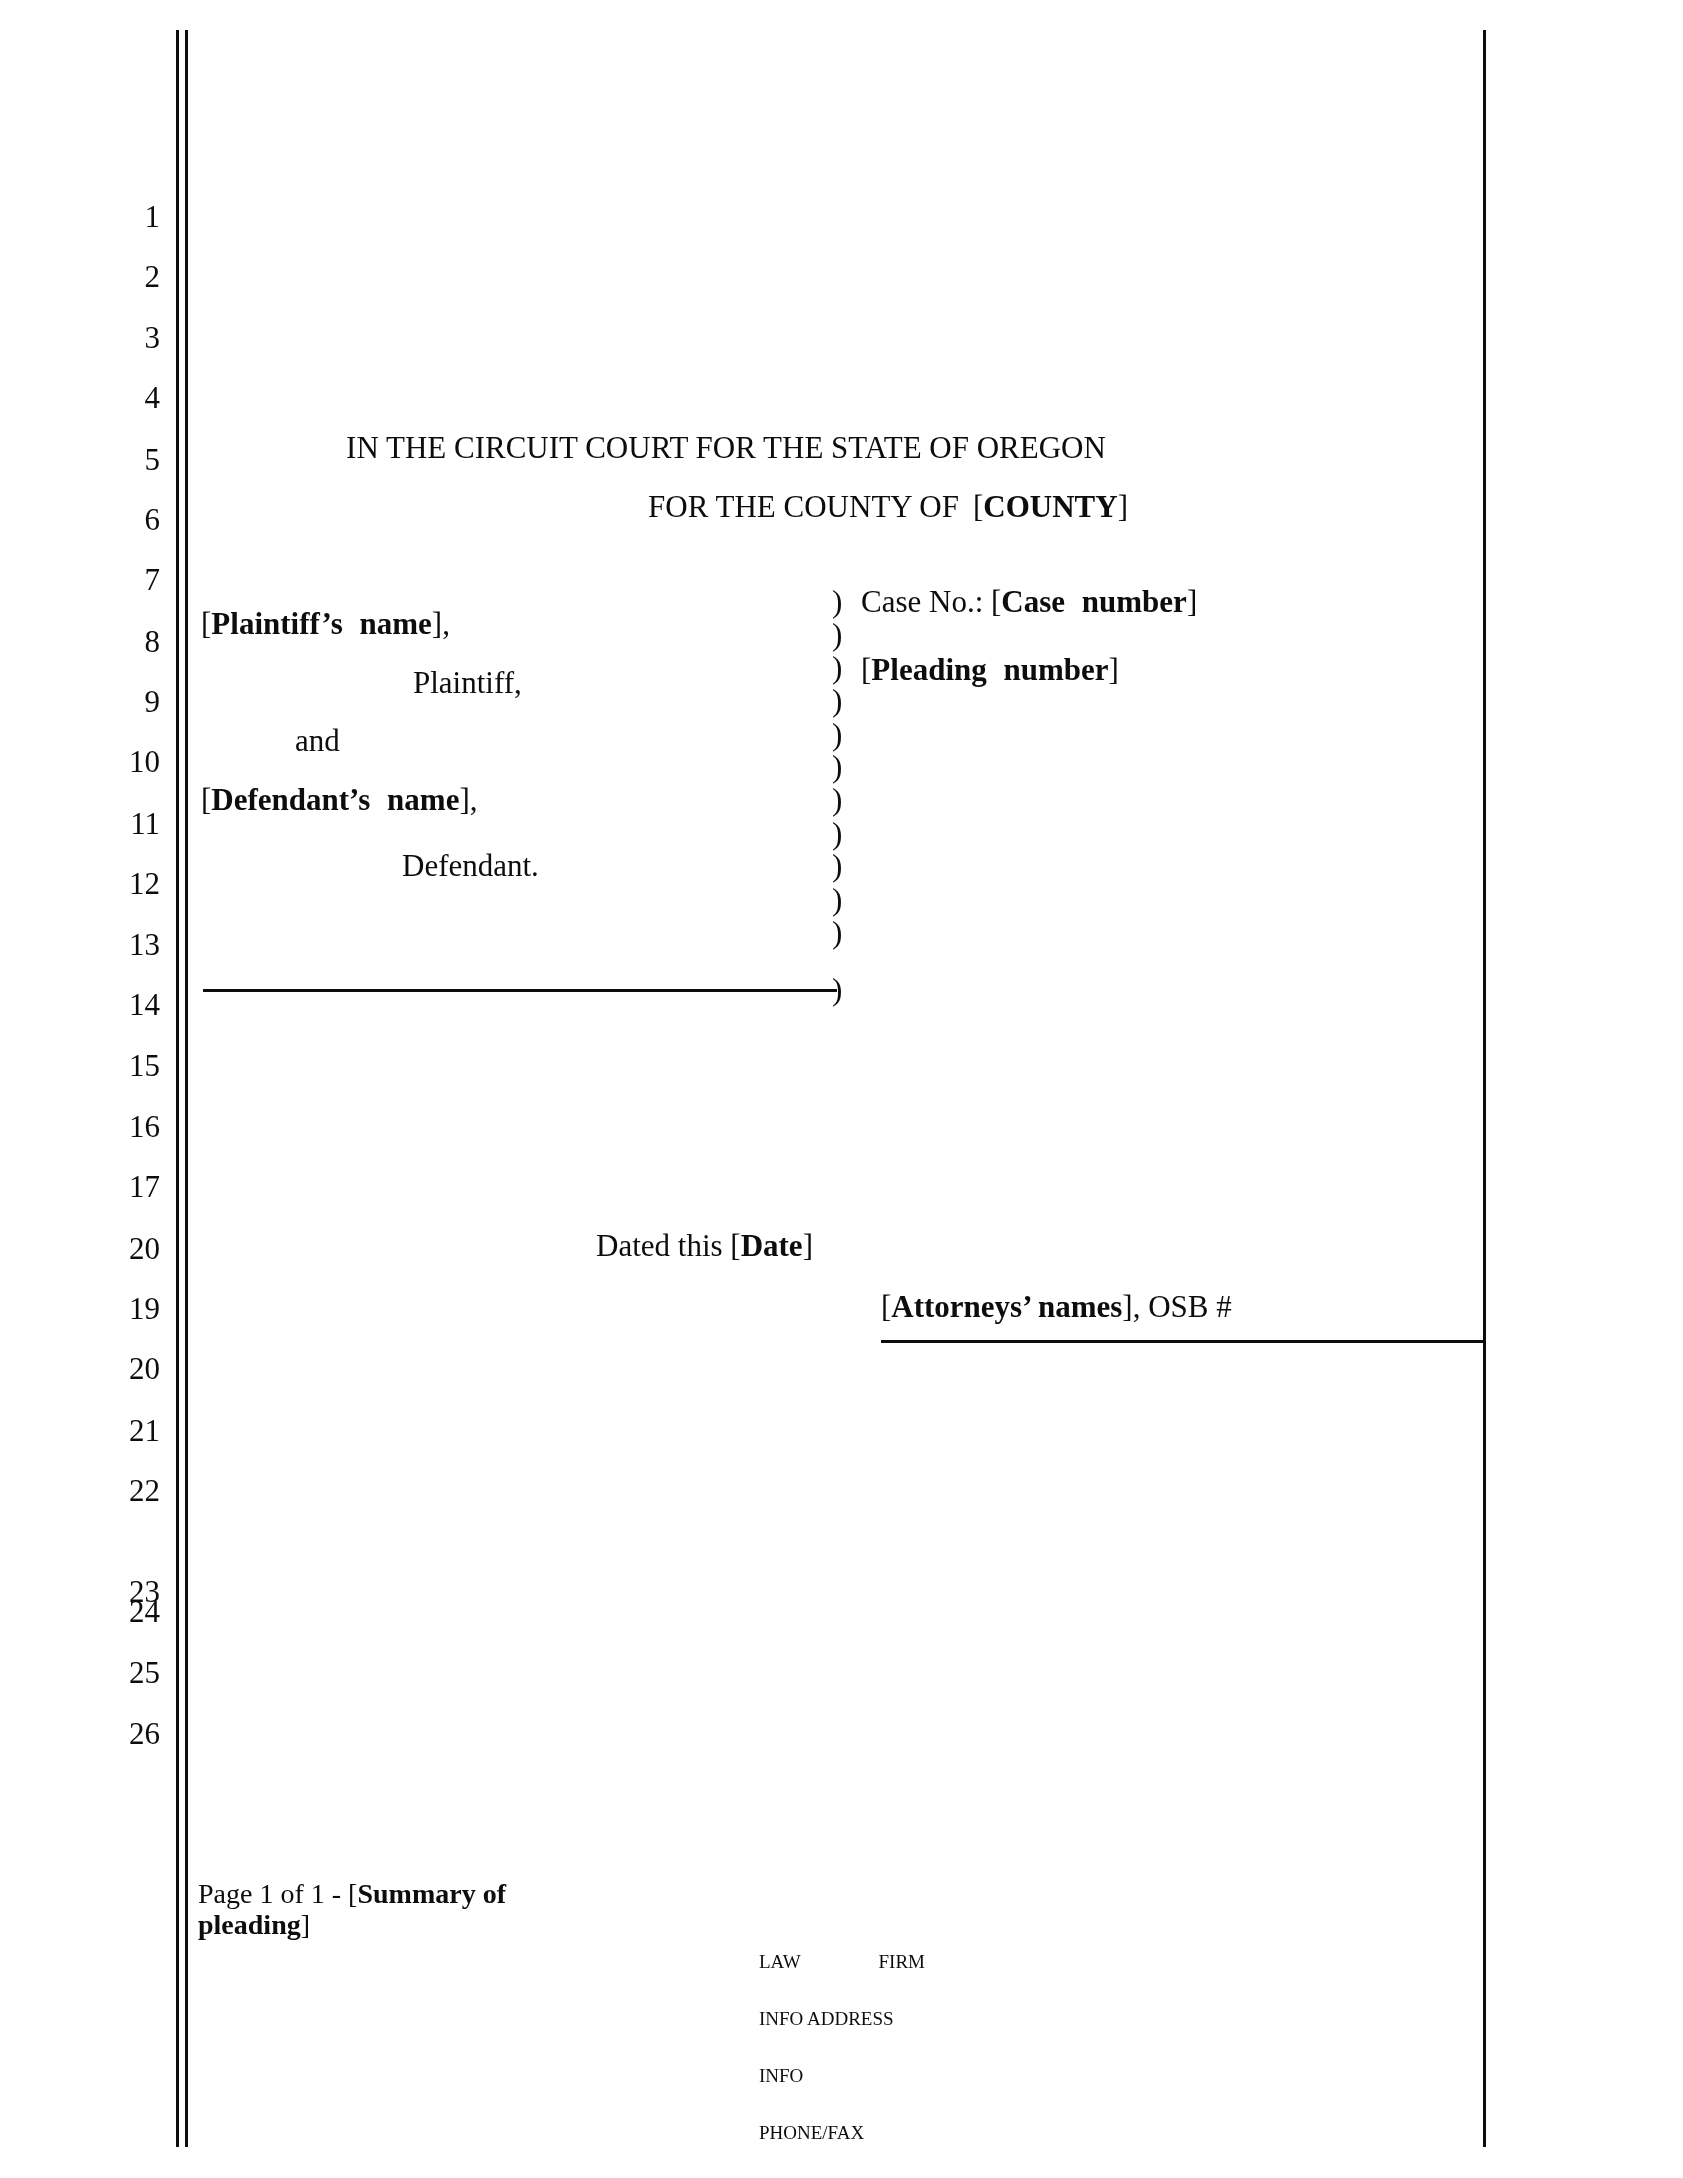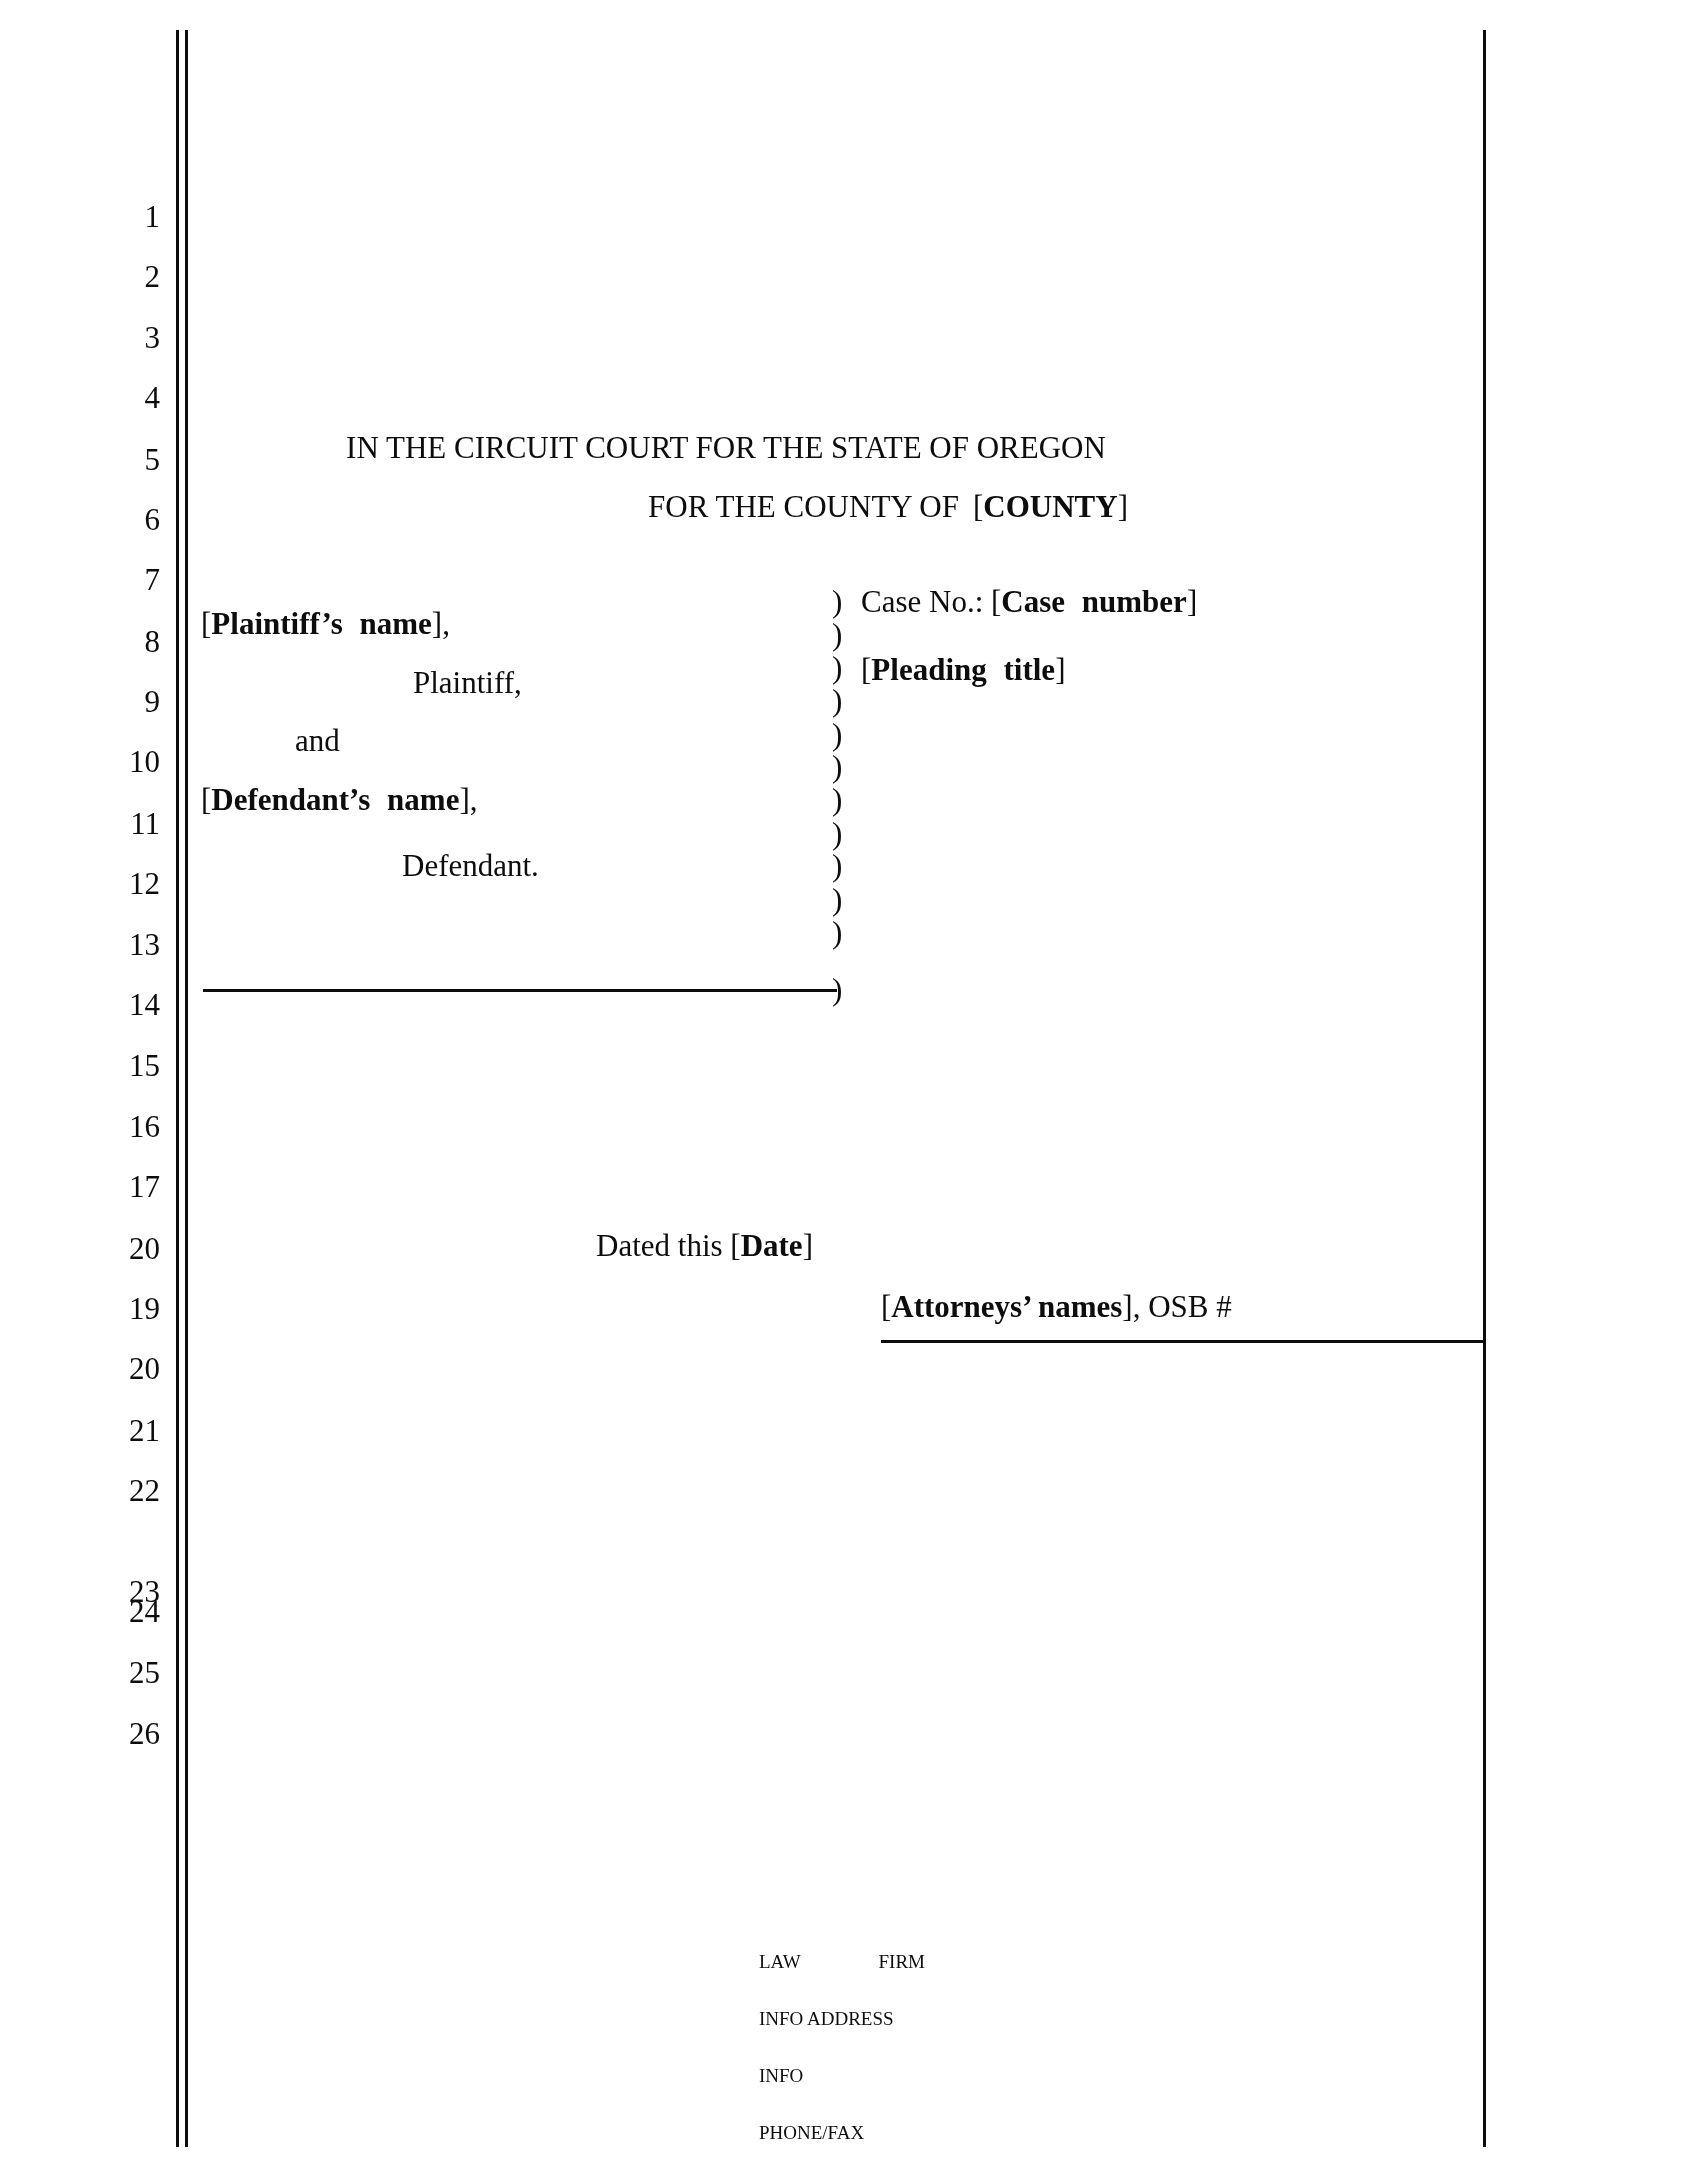--- a/index.html
+++ b/index.html
@@ -115,28 +115,29 @@
 
   <div class="t" style="left:201px; top:784px"><span>[</span><span class="bold wide">Defendant’s name</span><span>],</span></div>
 
   <div class="t" style="left:402px; top:850px">Defendant.</div>
 
   <div class="rule-h" style="left:203px; top:989px; width:634px"></div>
   <div class="paren" style="top:974px">)</div>
 
   <div class="t" style="left:861px; top:586px"><span>Case No.: </span><span><span>[</span><span class="bold wide">Case number</span><span>]</span></span></div>
 
-  <div class="t" style="left:861px; top:654px"><span>[</span><span class="bold wide">Pleading title</span><span>]</span></div>
+  <div class="t" style="left:861px; top:654px"><span>[</span><span class="bold wide">Pleading number</span><span>]</span></div>
 
   <div class="t" style="left:596px; top:1230px"><span>Dated this </span><span><span>[</span><span class="bold">Date</span><span>]</span></span></div>
 
   <div class="t" style="left:881px; top:1291px"><span>[</span><span class="bold">Attorneys’ names</span><span>], OSB #</span></div>
 
   <div class="rule-h" style="left:881px; top:1340px; width:602px"></div>
 
+  <div class="footer-summary"><span>Page 1 of 1 - [</span><span class="bold">Summary of</span><br><span class="bold">pleading</span><span>]</span></div>
 
   <div class="firm-block">
     <div class="firm-line1"><span>LAW</span><span>FIRM</span></div>
     <div>INFO ADDRESS</div>
     <div>INFO</div>
     <div>PHONE/FAX</div>
   </div>
 
 </div>
 

